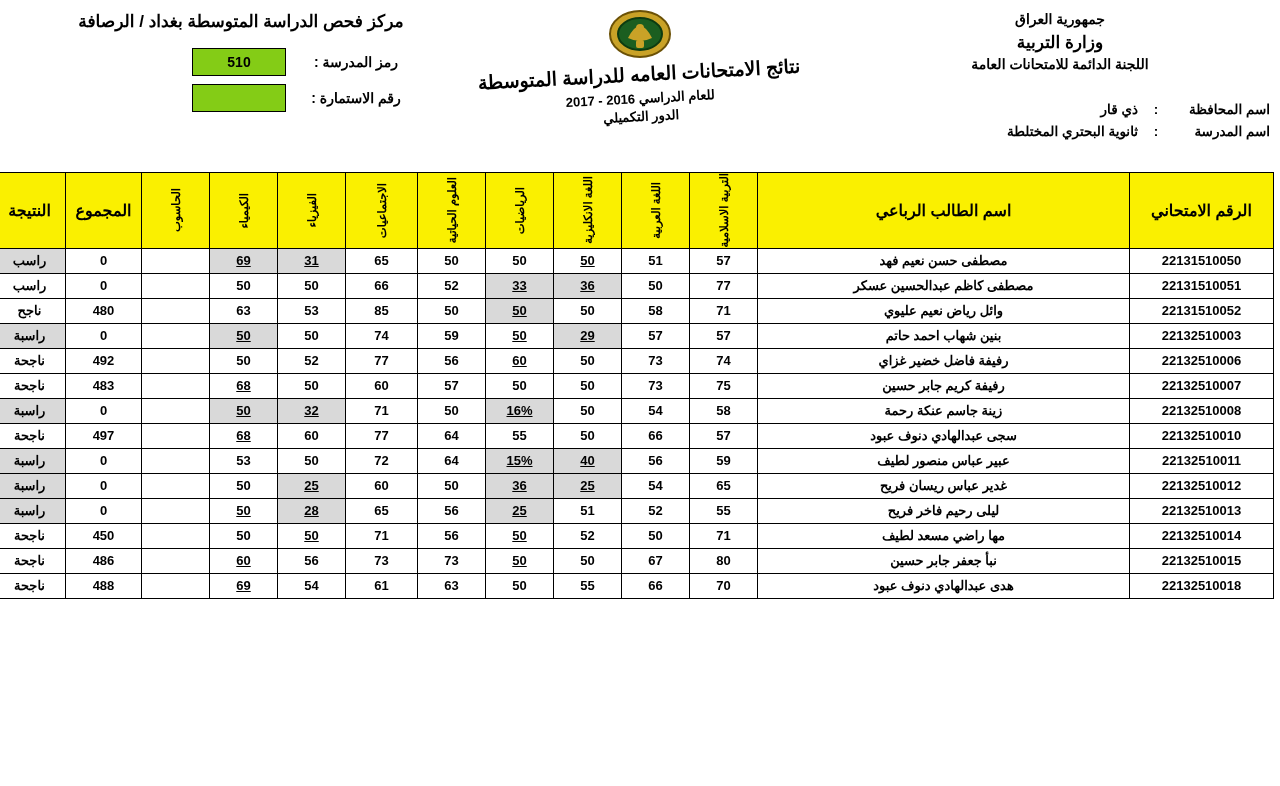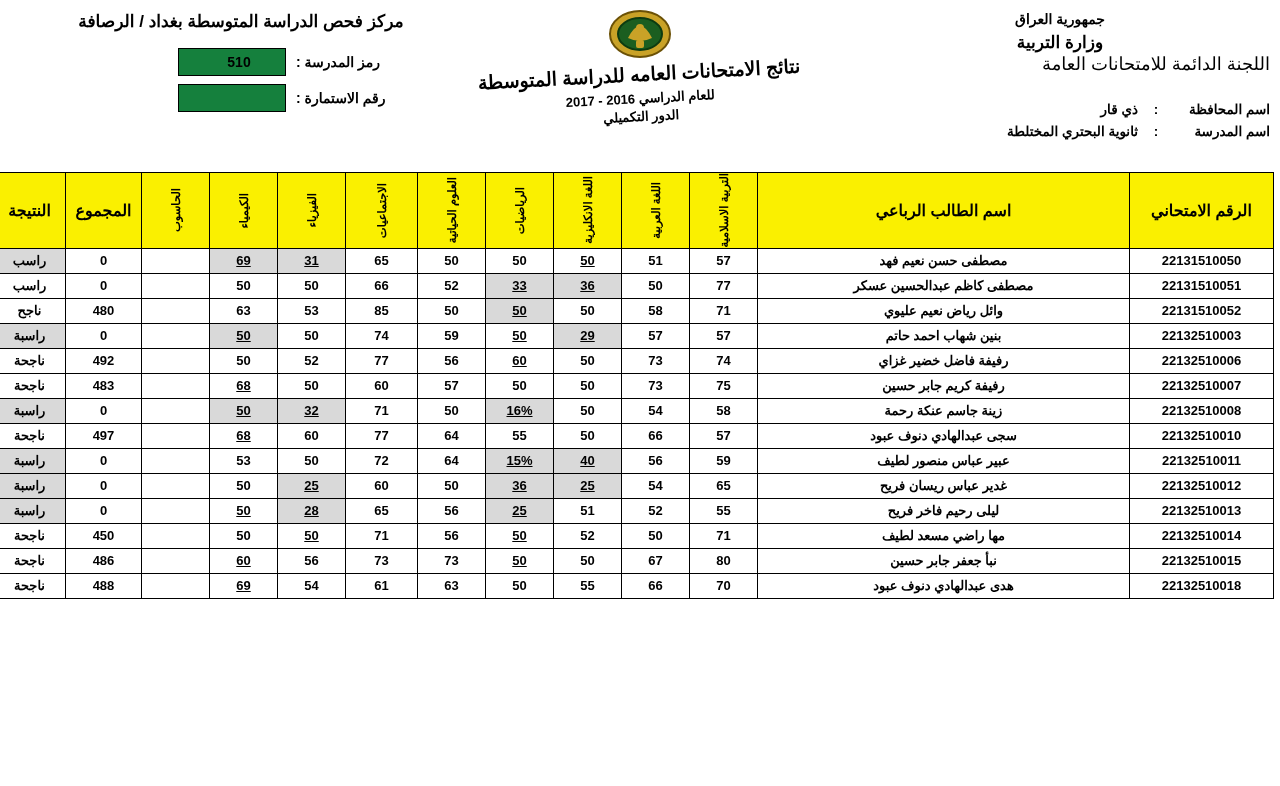--- a/index.html
+++ b/index.html
@@ -34,24 +34,23 @@
     font-size: 14px;
     font-weight: bold;
     line-height: 26px;
   }
   .hdr-right .l2 {
     font-size: 17px;
     font-weight: bold;
     line-height: 22px;
   }
   .hdr-right .l3 {
-    font-size: 18px;
-    font-weight: normal;
+    font-size: 14px;
+    font-weight: bold;
     line-height: 20px;
-    text-align: right;
   }
   .hdr-right-fields {
     position: absolute;
     top: 100px;
     right: 10px;
     width: 430px;
     direction: rtl;
     font-size: 13.5px;
     font-weight: bold;
   }
@@ -132,34 +131,33 @@
     flex-direction: row;
     align-items: center;
     justify-content: flex-start;
     margin-bottom: 8px;
     padding-right: 40px;
   }
   .leftrow .lbl2 {
     font-size: 14px;
     font-weight: bold;
     width: 120px;
-    text-align: left;
+    text-align: center;
     white-space: nowrap;
   }
   .leftrow .box {
     width: 92px;
     height: 26px;
     border: 1.5px solid #000;
-    background: #15803d;
+    background: #84cc16;
     text-align: center;
     font-size: 14px;
     font-weight: bold;
     line-height: 26px;
     margin-right: 10px;
-    padding-left: 14px;
   }
 
   
   .tbl-wrap {
     position: absolute;
     top: 172px;
     left: 6px;
     width: 1268px;
   }
   table.results {

